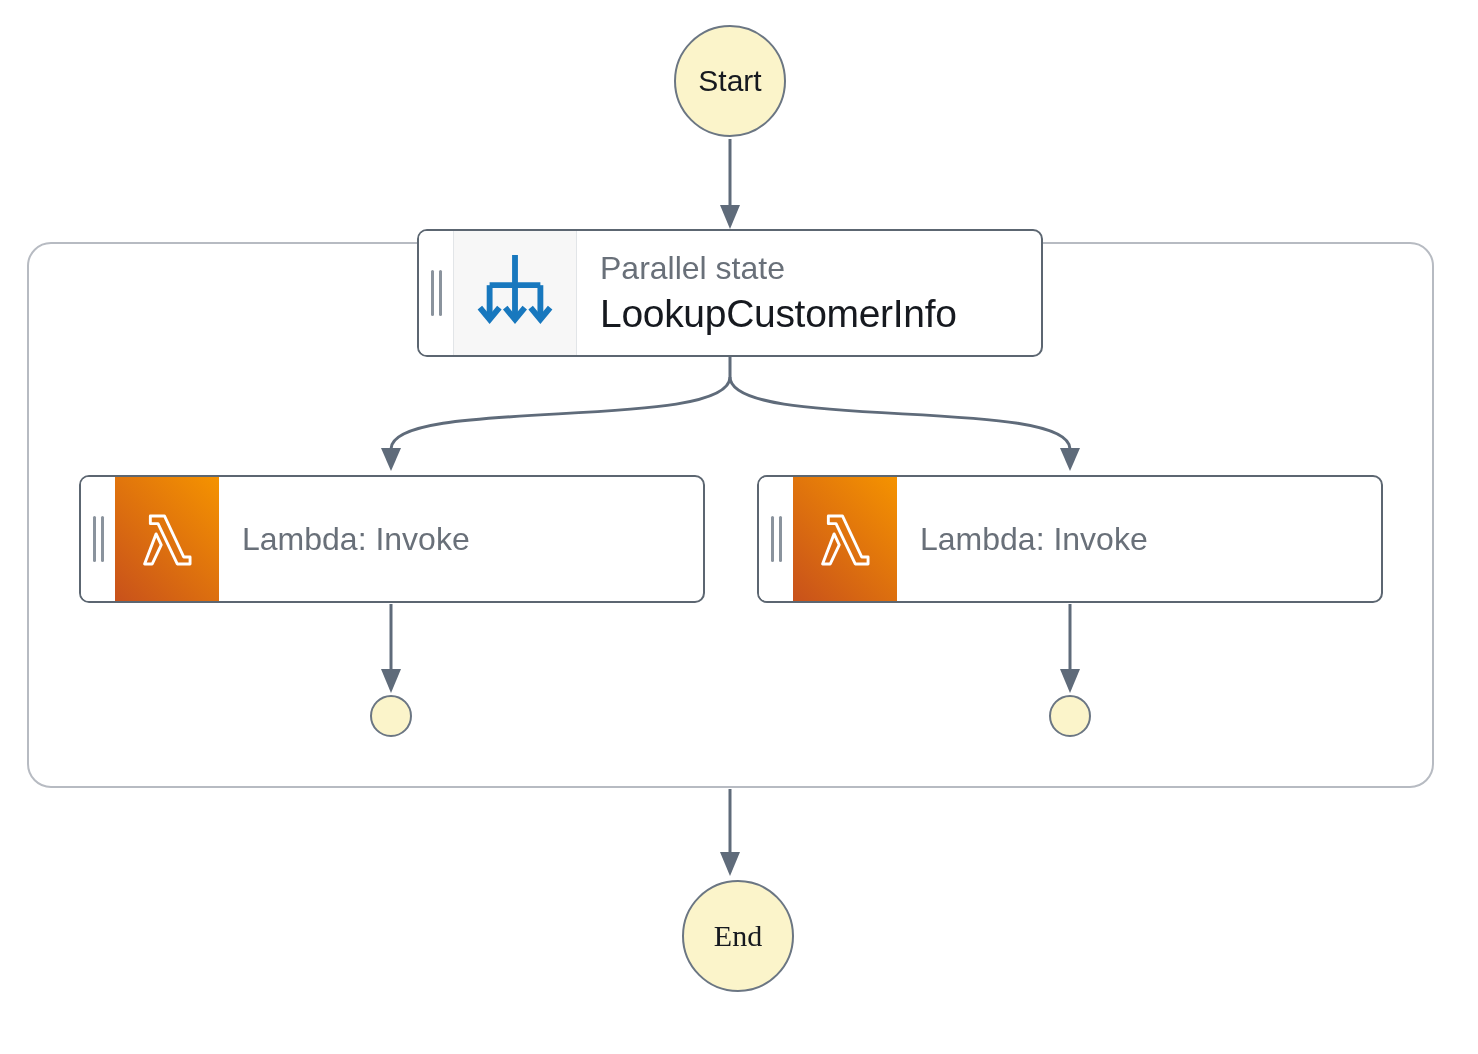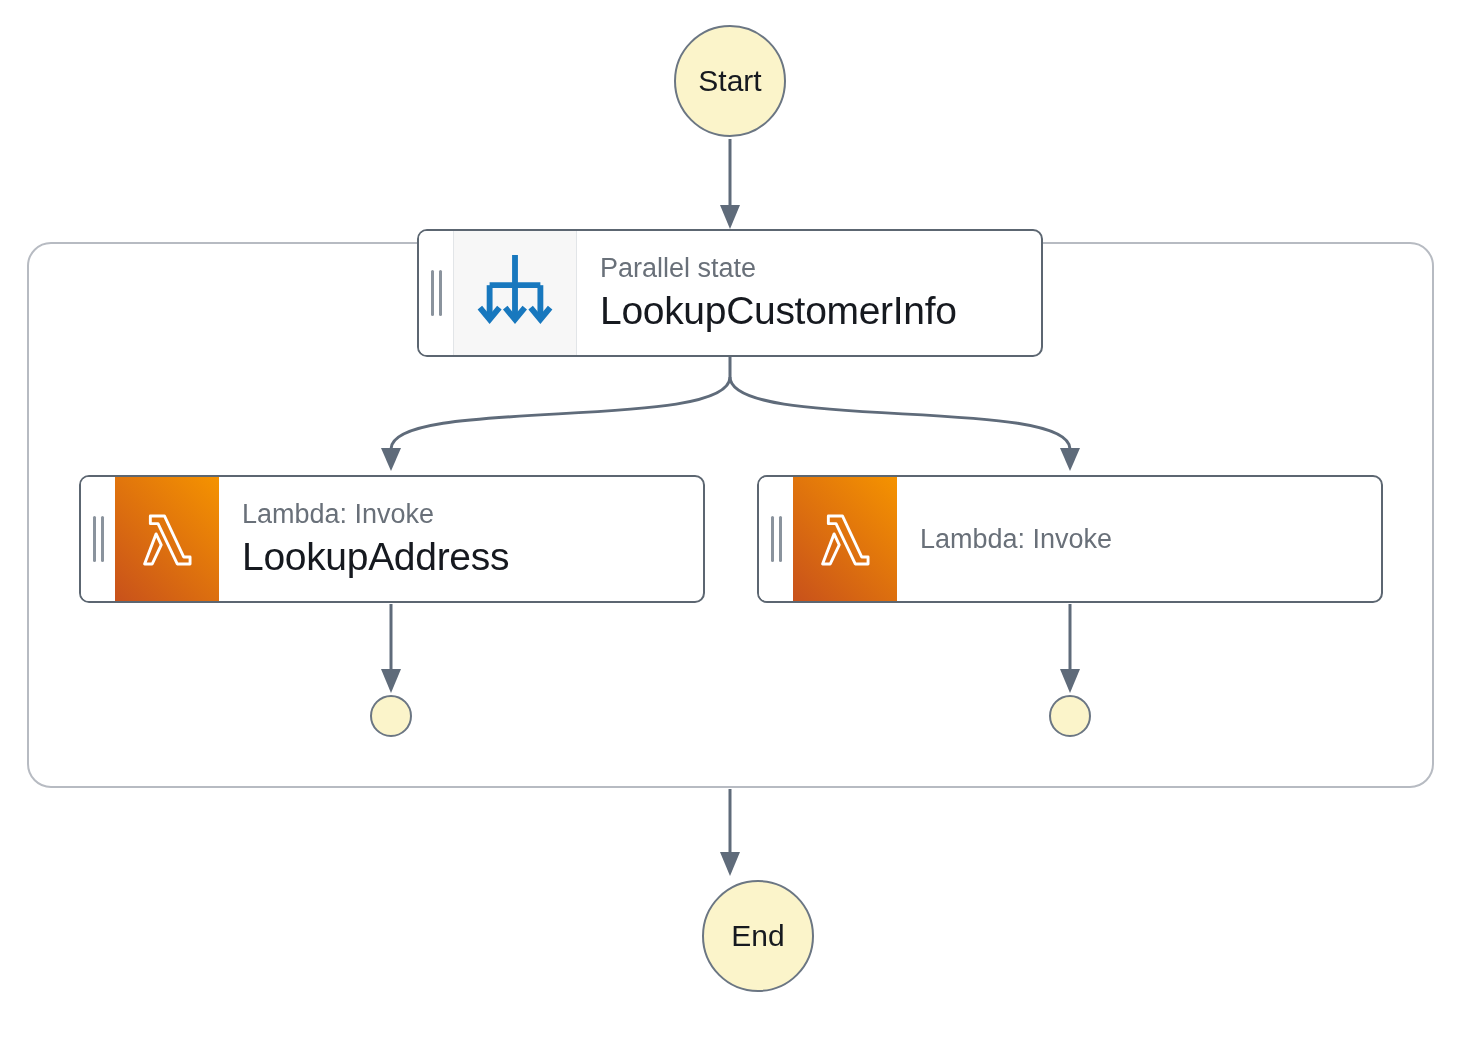--- a/index.html
+++ b/index.html
@@ -38,21 +38,21 @@
     border-radius: 50%;
     background: var(--terminal_fill, #fbf4ca);
     box-sizing: border-box;
     display: flex; align-items: center; justify-content: center;
     font-size: 30px; color: var(--title_text, #16191f);
     z-index: 3;
   }
   .terminal.big { width: 112px; height: 112px; text-align: center; }
   .terminal.dot { width: 42px; height: 42px; }
   .start-circle { left: 674px; top: 25px; }
-  .end-circle   { left: 702px; top: 880px; }
+  .end-circle   { left: 682px; top: 880px; font-family: Liberation Serif, serif; }
   .dot-left     { left: 370px; top: 695px; }
   .dot-right    { left: 1049px; top: 695px; }
 
   
   .node {
     position: absolute;
     height: 128px; width: 626px;
     background: #ffffff;
     border: 2px solid var(--node_border, #5c6671);
     border-radius: 10px;
@@ -95,21 +95,21 @@
   .licon path { stroke: #ffffff; stroke-width: 4.5; fill: none; stroke-linejoin: round; }
 
   .textcell {
     flex: 1 1 auto;
     display: flex; flex-direction: column; justify-content: center;
     padding-left: 23px;
     gap: 5px;
     min-width: 0;
   }
   .type-label {
-    font-size: 27px; line-height: 1.2;
+    font-size: 32px; line-height: 1.2;
     color: var(--type_label_text, #697079);
   }
   .node-title {
     font-size: 39px; line-height: 1.15;
     color: var(--title_text, #16191f);
     letter-spacing: -0.3px;
   }
 </style>
 </head>
 <body>
@@ -177,21 +177,20 @@
       <span class="bar"></span>
     </div>
     <div class="iconcell lambda-bg">
       <svg class="licon" width="82" height="82" viewBox="0 0 128 128">
         <path d="M38 28 H60 L90 92 H100 V103 H80 L50 40 H38 Z"></path>
         <path d="M47 56 L55 73 L41 103 H29 Z"></path>
       </svg>
     </div>
     <div class="textcell">
       <div class="type-label">Lambda: Invoke</div>
-      <div class="node-title">LookupAddress</div>
     </div>
   </div>
 
   <div class="node node-phone">
     <div class="drag">
       <span class="bar"></span>
       <span class="bar"></span>
     </div>
     <div class="iconcell lambda-bg">
       <svg class="licon" width="82" height="82" viewBox="0 0 128 128">

